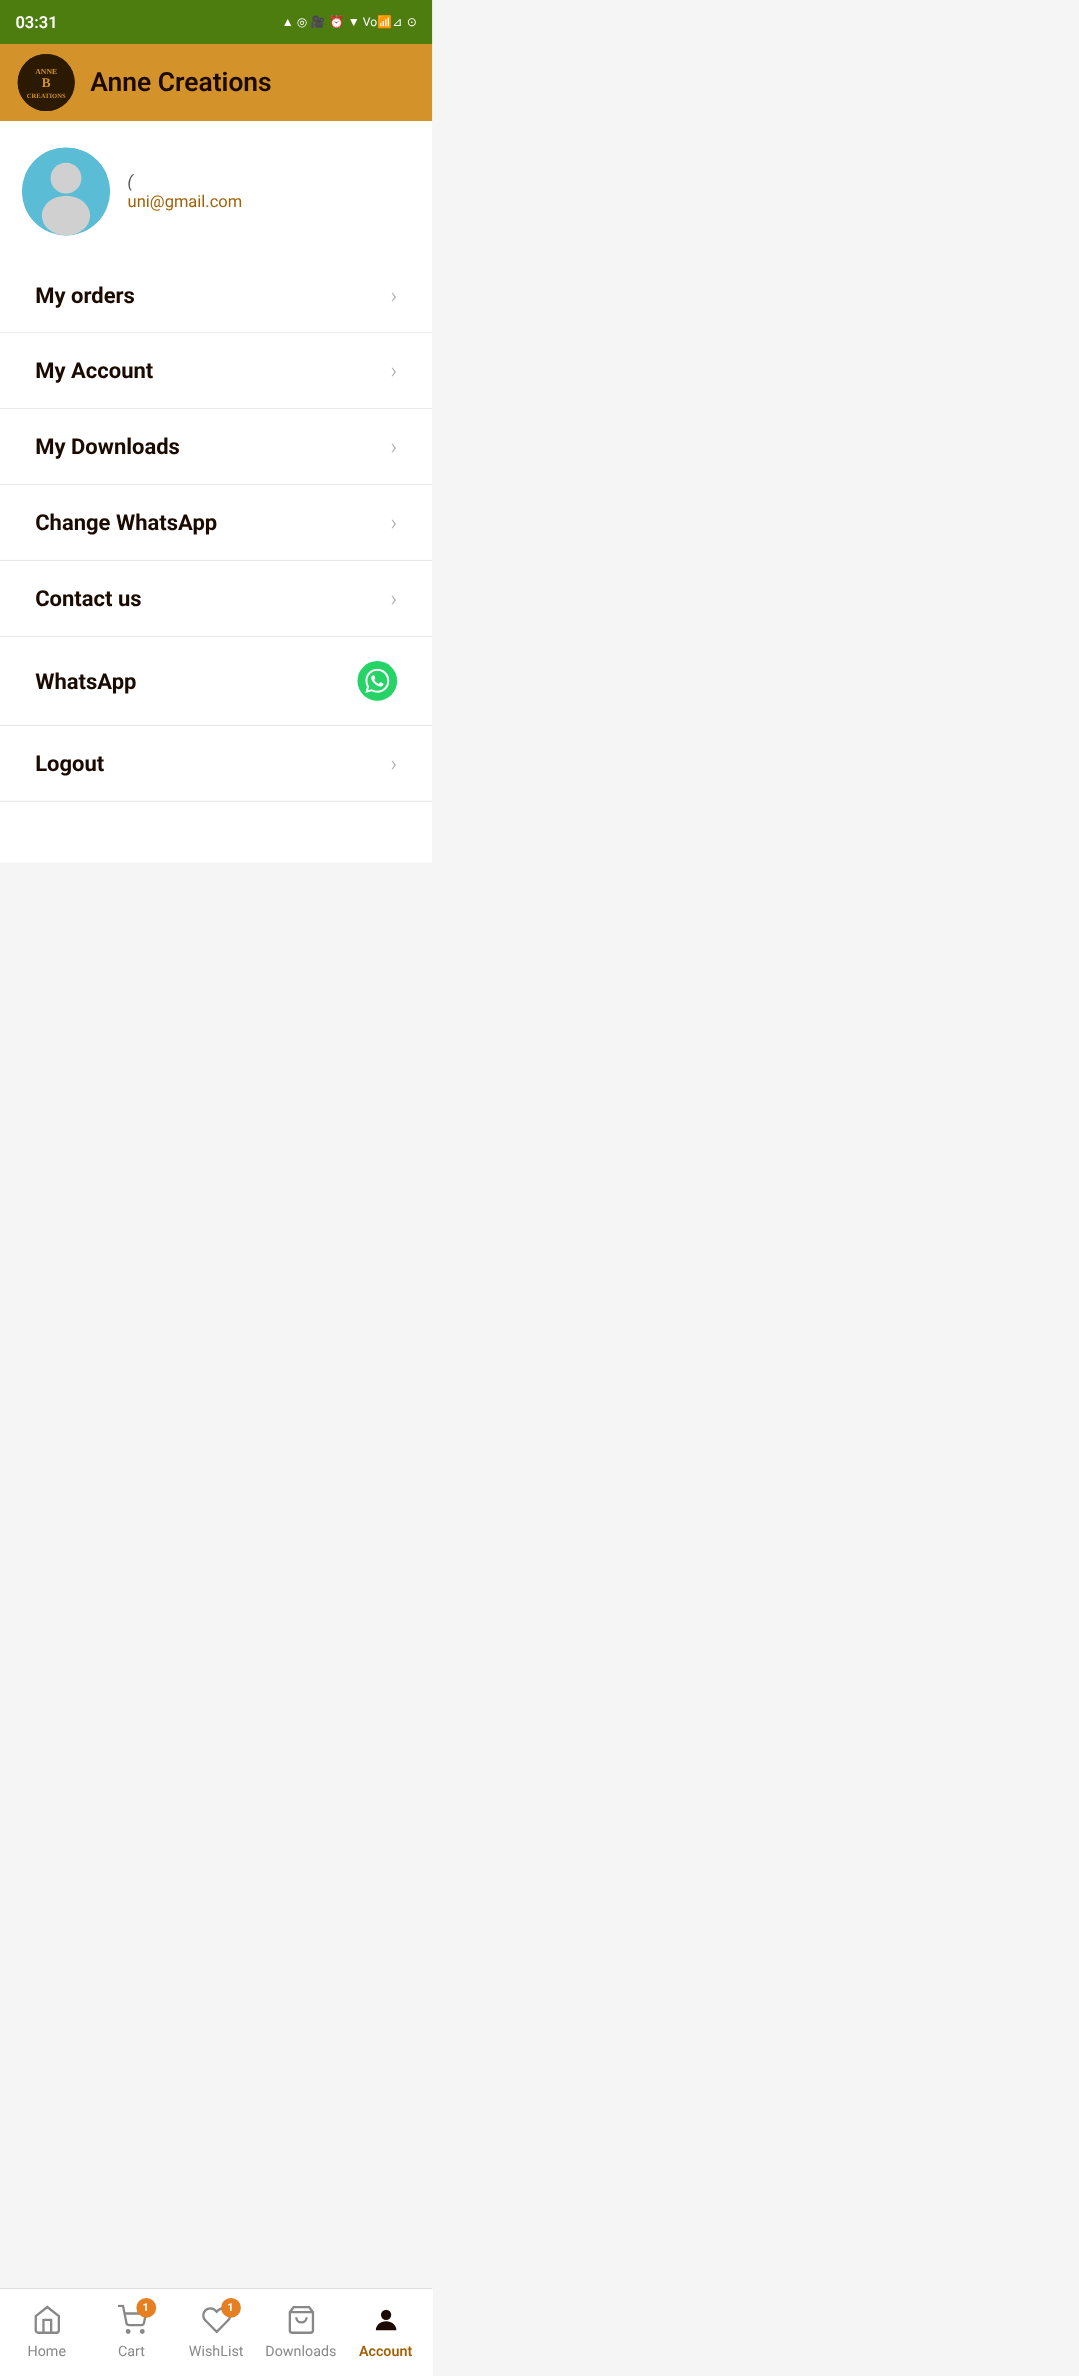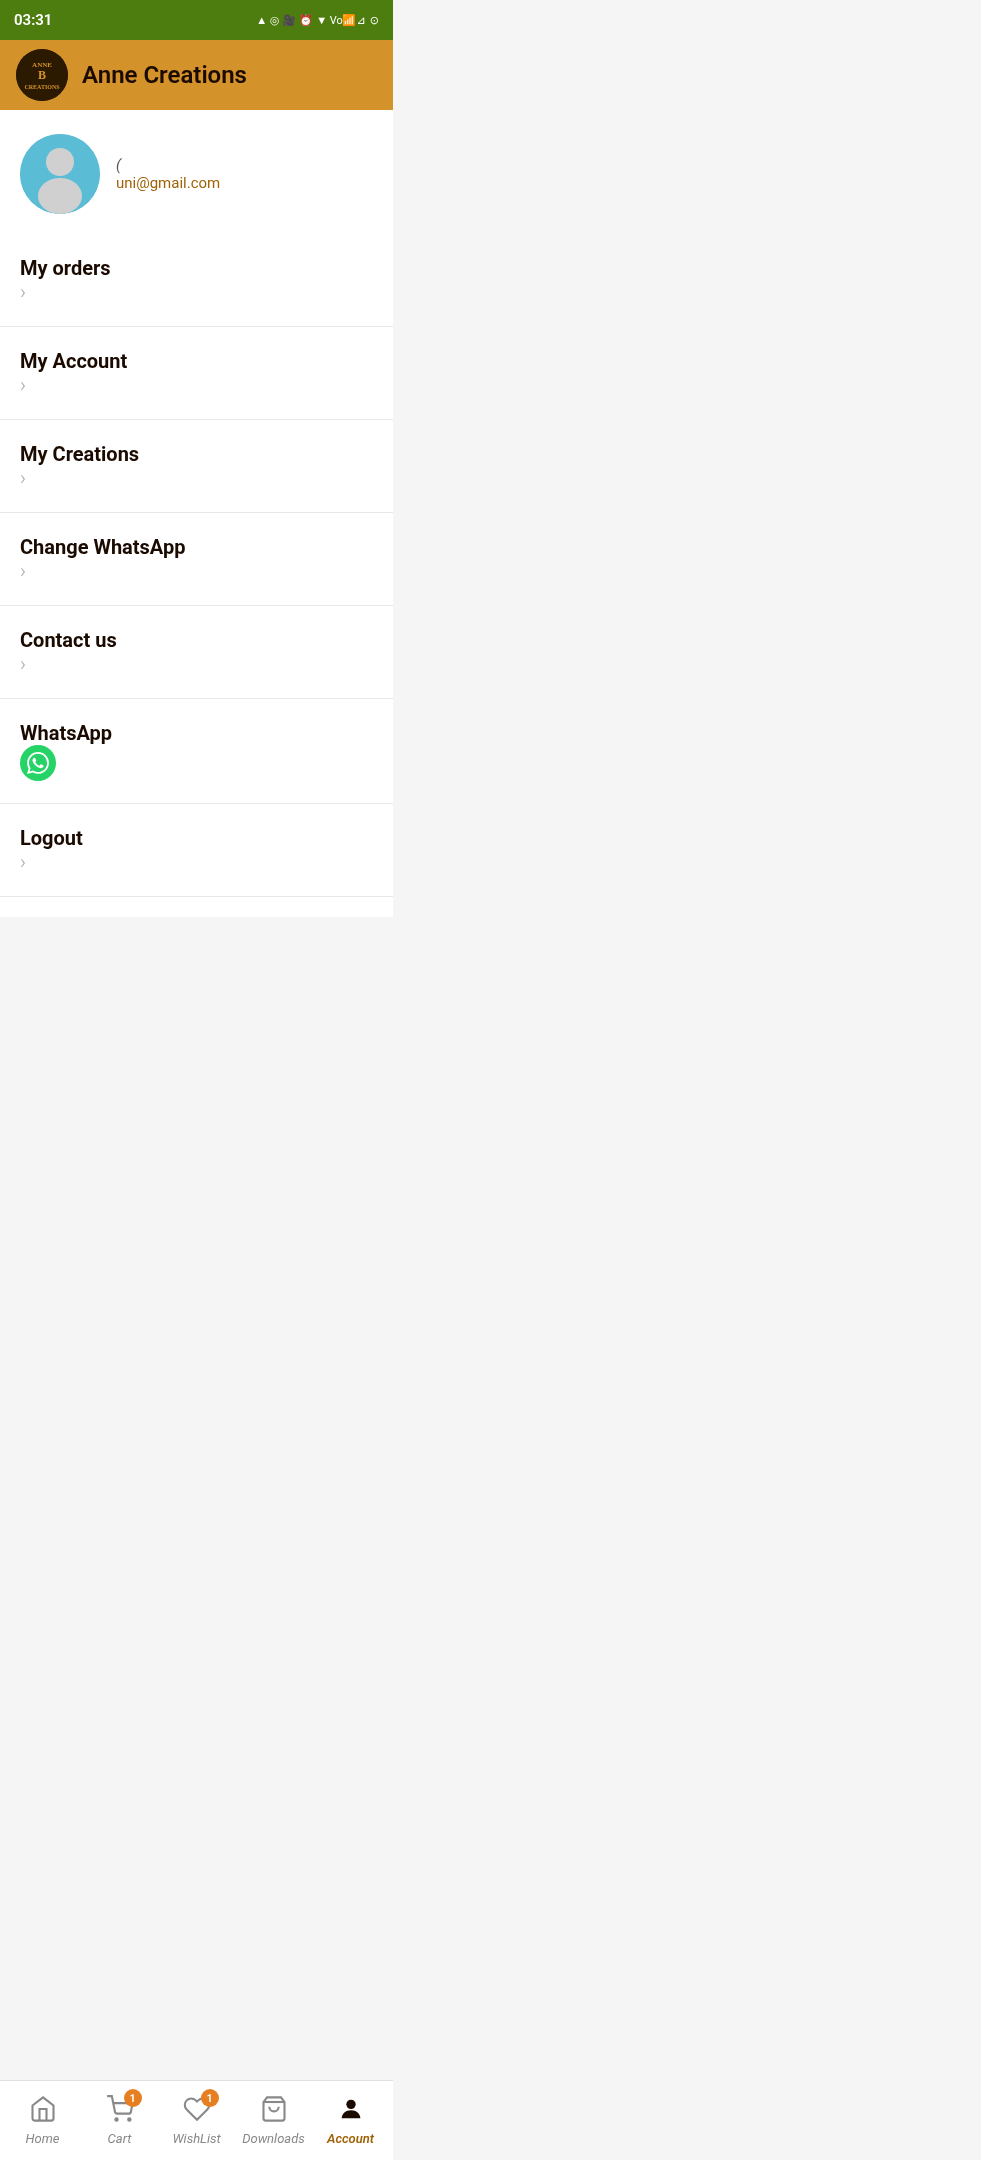--- a/index.html
+++ b/index.html
@@ -115,27 +115,26 @@
       color: #a16207;
     }
 
     
     .menu-list {
       margin-top: 10px;
     }
 
     .menu-item {
       display: flex;
-      align-items: flex-start;
+      align-items: center;
       justify-content: space-between;
-      padding: 22px 20px;
+      padding: 22px 32px;
       border-bottom: 1px solid #e8e8e8;
       background: white;
       cursor: pointer;
-      flex-direction: column;
     }
 
     .menu-item-label {
       font-size: 20px;
       font-weight: 700;
       color: #1a0a00;
     }
 
     .chevron-icon {
       color: #aaa;
@@ -180,21 +179,20 @@
       padding: 8px 0;
     }
 
     .nav-icon-wrapper {
       position: relative;
     }
 
     .nav-label {
       font-size: 13px;
       color: #888;
-      font-style: italic;
     }
 
     .nav-label.active {
       color: #a16207;
       font-weight: 600;
     }
 
     .badge {
       position: absolute;
       top: -6px;
@@ -263,21 +261,21 @@
       <span class="menu-item-label">My orders</span>
       <span class="chevron-icon">›</span>
     </div>
 
     <div class="menu-item">
       <span class="menu-item-label">My Account</span>
       <span class="chevron-icon">›</span>
     </div>
 
     <div class="menu-item">
-      <span class="menu-item-label">My Creations</span>
+      <span class="menu-item-label">My Downloads</span>
       <span class="chevron-icon">›</span>
     </div>
 
     <div class="menu-item">
       <span class="menu-item-label">Change WhatsApp</span>
       <span class="chevron-icon">›</span>
     </div>
 
     <div class="menu-item">
       <span class="menu-item-label">Contact us</span>

